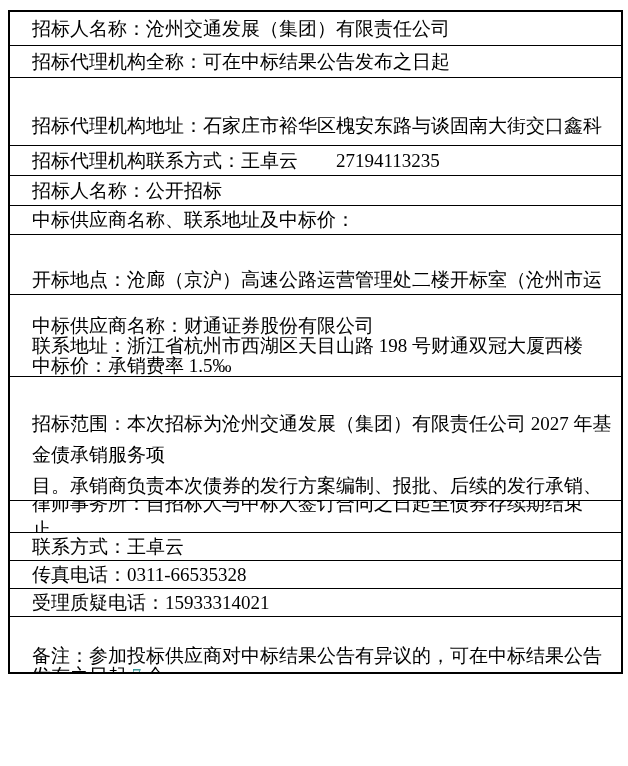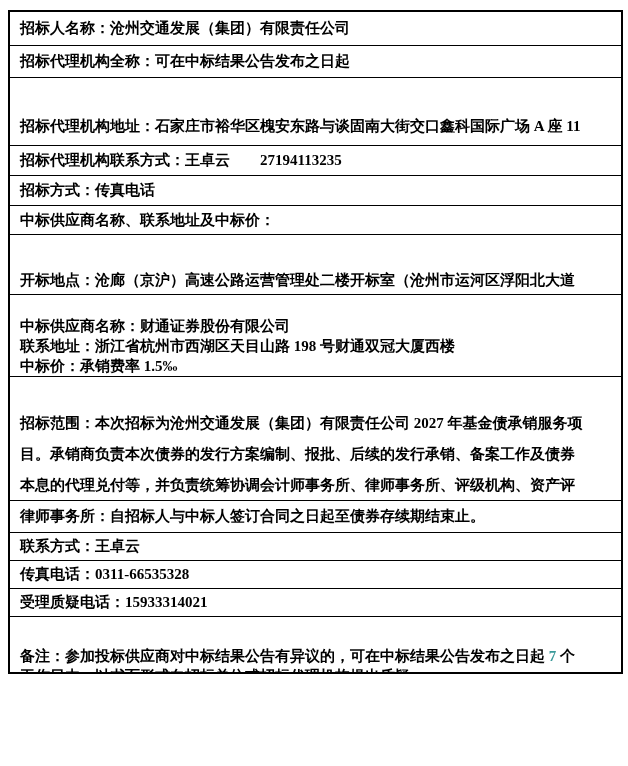--- a/index.html
+++ b/index.html
@@ -8,24 +8,23 @@
     font-family:"Liberation Serif","DejaVu Serif",serif;
     color:#000000;
   }
   .doc-table{
     position:absolute;left:8px;top:10px;width:611px;
     border:2px solid #000;background:#fff;
   }
   .row{
     box-sizing:border-box;
     border-bottom:1px solid #000;
-    padding:0 6px 0 10px;
-    font-size:15px;
+    padding:0 6px 0 22px;
+    font-size:19px;
     overflow:hidden;
-    font-weight:bold;
   }
   .row:last-child{border-bottom:none;}
   .single{display:flex;align-items:center;}
   .multi{white-space:pre-line;}
   .teal{color:var(--teal,#3A9A9A);}
   .r1{height:34px}
   .r2{height:32px}
   .r3{height:68px;line-height:30px;padding-top:3px}
   .r4{height:30px}
   .r5{height:30px}
@@ -58,21 +57,21 @@
   <div class="row multi r3">
     <span>招标代理机构地址：石家庄市裕华区槐安东路与谈固南大街交口鑫科国际广场 A 座 11
 层 1109 室</span>
   </div>
 
   <div class="row single r4">
     <span>招标代理机构联系方式：王卓云　　27194113235</span>
   </div>
 
   <div class="row single r5">
-    <span>招标方式：传真电话</span>
+    <span>招标人名称：公开招标</span>
   </div>
 
 
 
   <div class="row single r9">
     <span>中标供应商名称、联系地址及中标价：</span>
   </div>
 
   <div class="row multi r8">
     <span>开标地点：沧廊（京沪）高速公路运营管理处二楼开标室（沧州市运河区浮阳北大道

